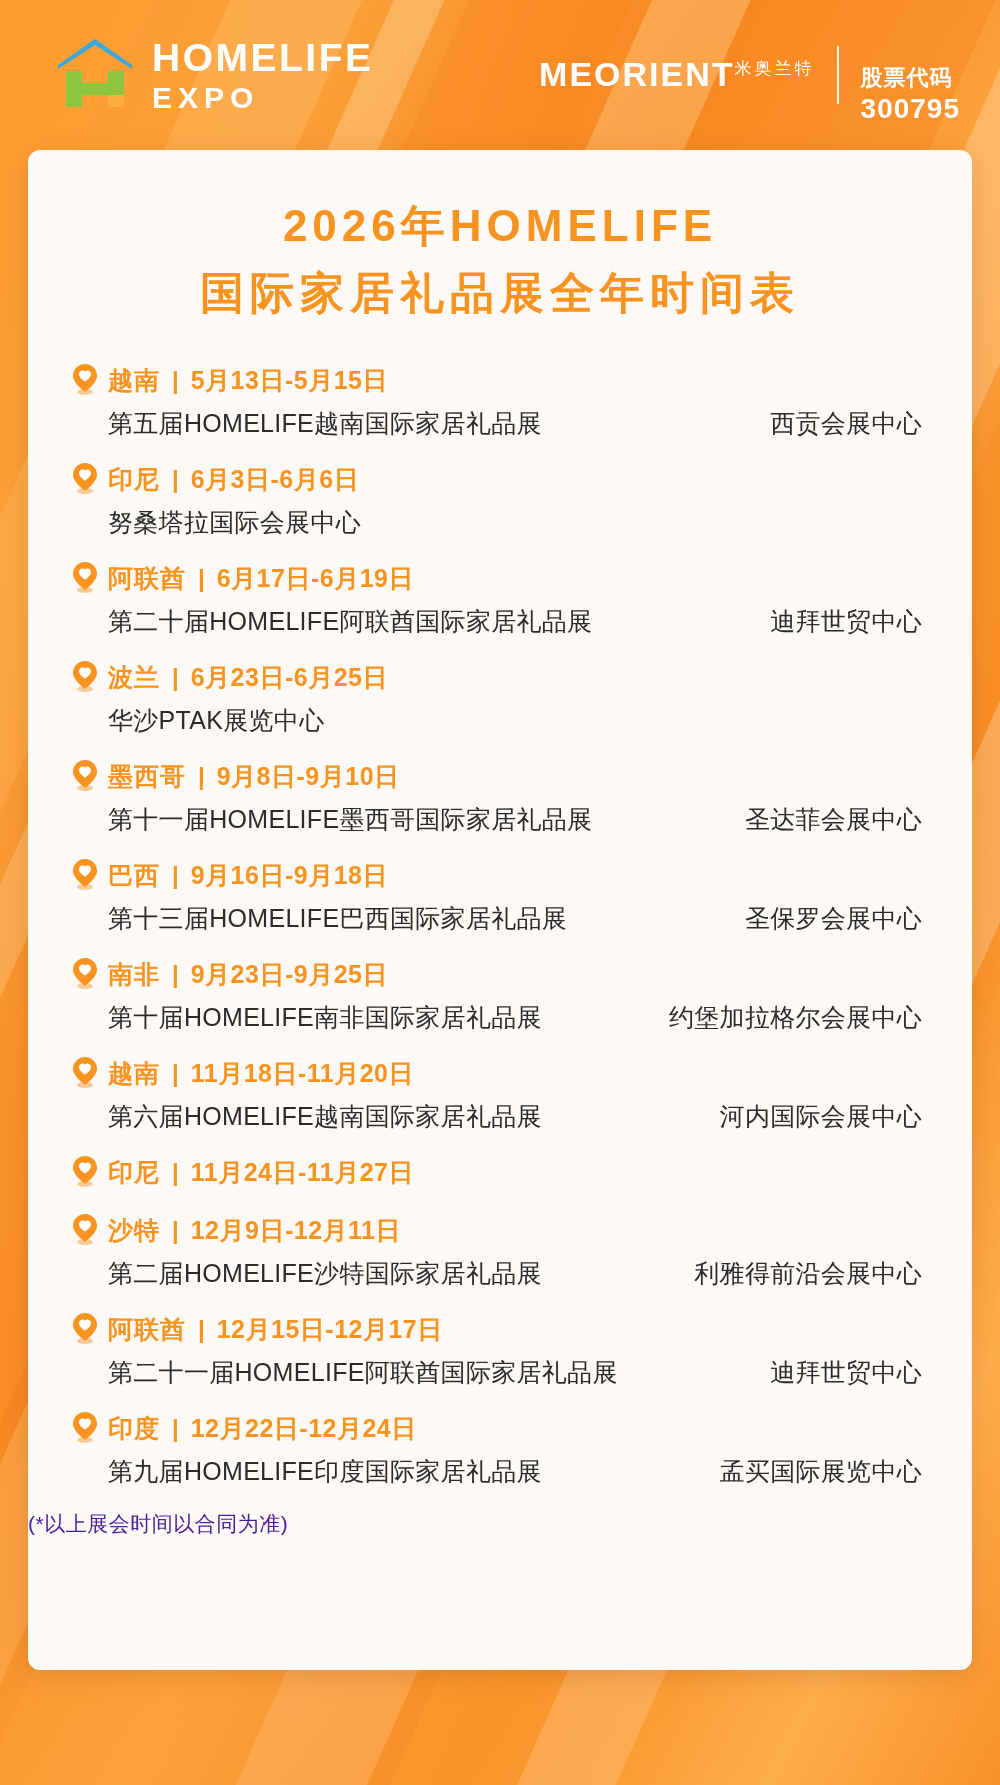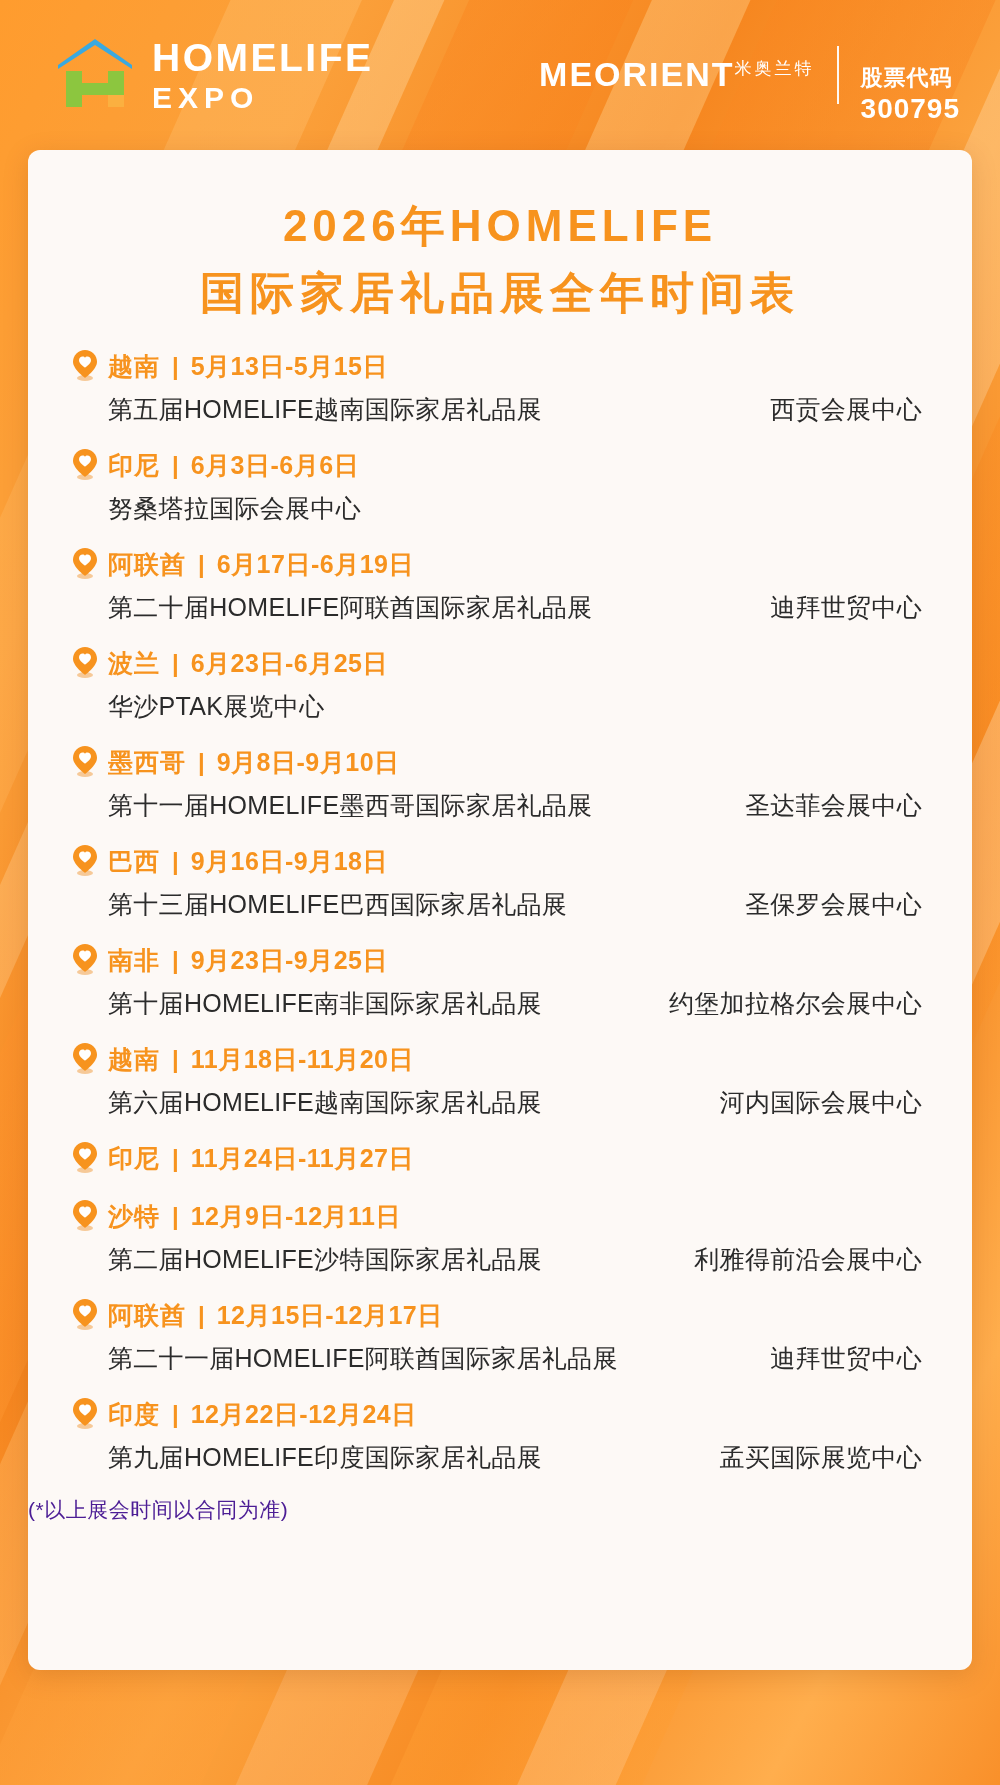--- a/index.html
+++ b/index.html
@@ -142,21 +142,21 @@
     display: block;
   }
   .title .t2 {
     font-size: 44px;
     letter-spacing: 6px;
     display: block;
     margin-top: 8px;
   }
 
   .list {
-    margin-top: 26px;
+    margin-top: 40px;
     padding: 0 44px 0 44px;
   }
   .row {
     margin-bottom: 22px;
   }
   .row .line1 {
     display: flex;
     align-items: center;
     gap: 10px;
   }

